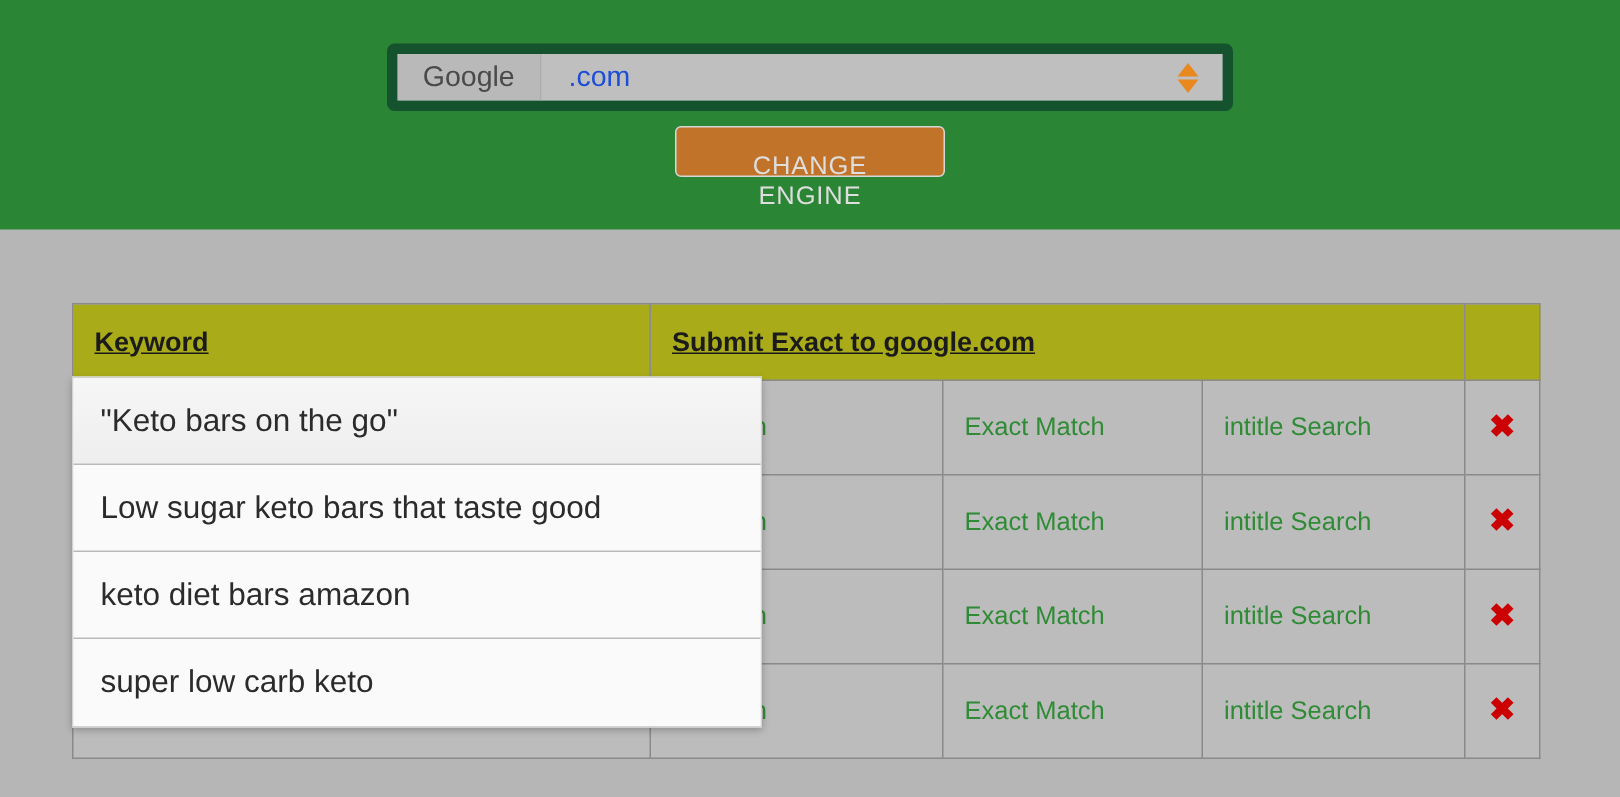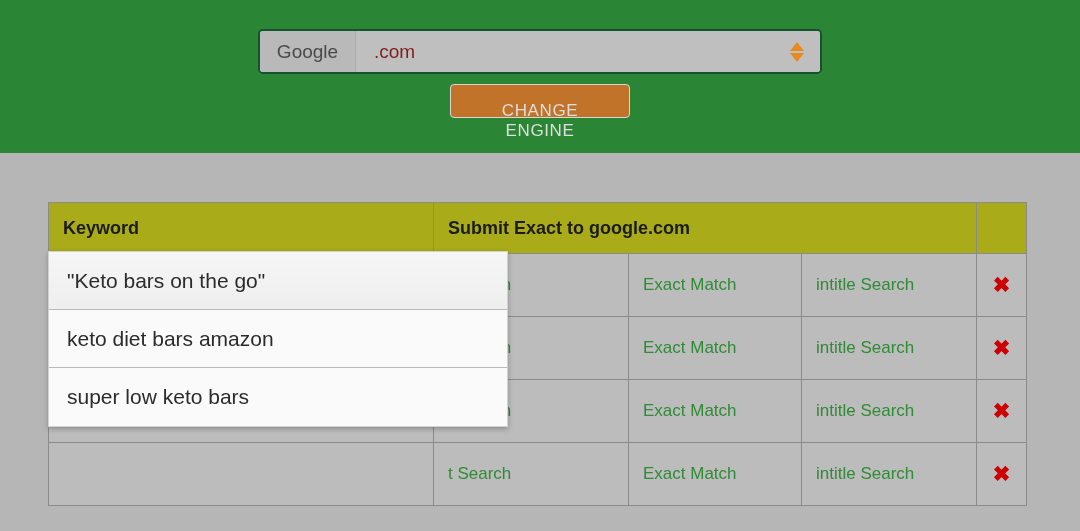--- a/index.html
+++ b/index.html
@@ -28,21 +28,21 @@
 
   .engine-select-wrap {
     position: absolute;
     left: 258px;
     top: 29px;
     width: 564px;
     height: 45px;
     display: flex;
     align-items: stretch;
     background: #bfbfbf;
-    border: 2px solid #14532d;
+    border: 7px solid #14532d;
     border-radius: 5px;
     box-sizing: border-box;
     overflow: hidden;
   }
 
   .engine-prefix {
     width: 96px;
     background: #b9b9b9;
     border-right: 1px solid #adadad;
     display: flex;
@@ -51,21 +51,21 @@
     color: #4a4a4a;
     font-size: 19px;
     box-sizing: border-box;
   }
 
   .engine-value-area {
     flex: 1;
     display: flex;
     align-items: center;
     padding-left: 18px;
-    color: #7f1d1d;
+    color: #1d4ed8;
     font-size: 19px;
     background: #bfbfbf;
     position: relative;
   }
 
   .engine-spinner {
     position: absolute;
     right: 16px;
     top: 50%;
     transform: translateY(-50%);
@@ -121,20 +121,21 @@
     padding: 0 14px;
     text-align: left;
     box-sizing: border-box;
   }
   .kw-table thead th {
     background: #a9ab18;
     color: #1b1b1b;
     font-size: 18px;
     font-weight: bold;
     height: 51px;
+    text-decoration: underline;
   }
   .kw-table tbody td {
     background: #bcbcbc;
     color: #2f8b35;
     font-size: 17px;
     height: 63px;
   }
   .kw-table tbody td.kw-cell {
     color: #1b1b1b;
   }
@@ -257,15 +258,16 @@
       <td>intitle Search</td>
       <td class="del-cell">
         <span class="del-x">✖</span>
       </td>
     </tr>
   </tbody>
 </table>
 
 <div class="suggest-panel">
   <div class="suggest-item first">"Keto bars on the go"</div>
+  <div class="suggest-item">Low sugar keto bars that taste good</div>
   <div class="suggest-item">keto diet bars amazon</div>
-  <div class="suggest-item">super low keto bars</div>
+  <div class="suggest-item">super low carb keto</div>
 </div>
 
 </body></html>

